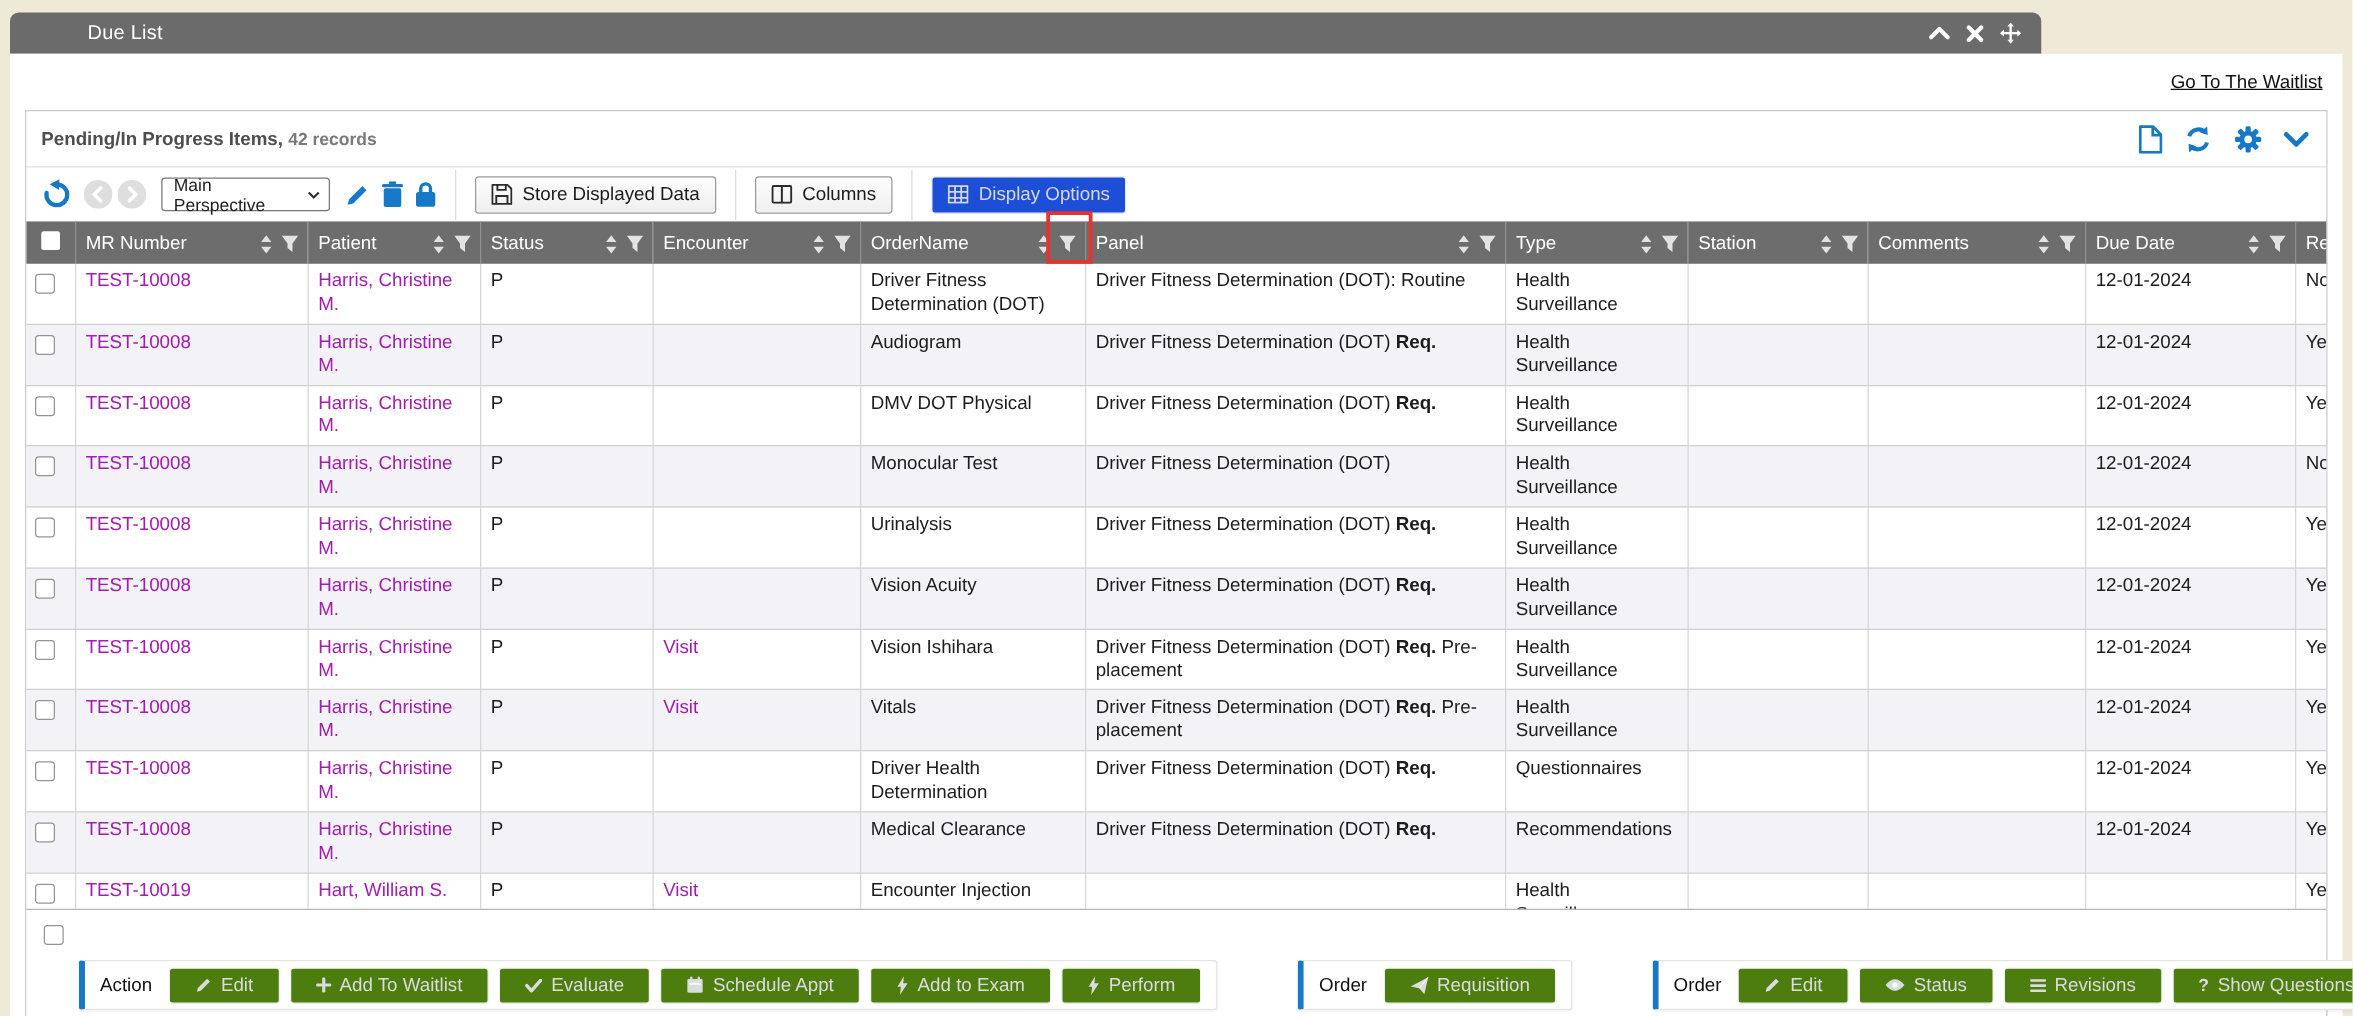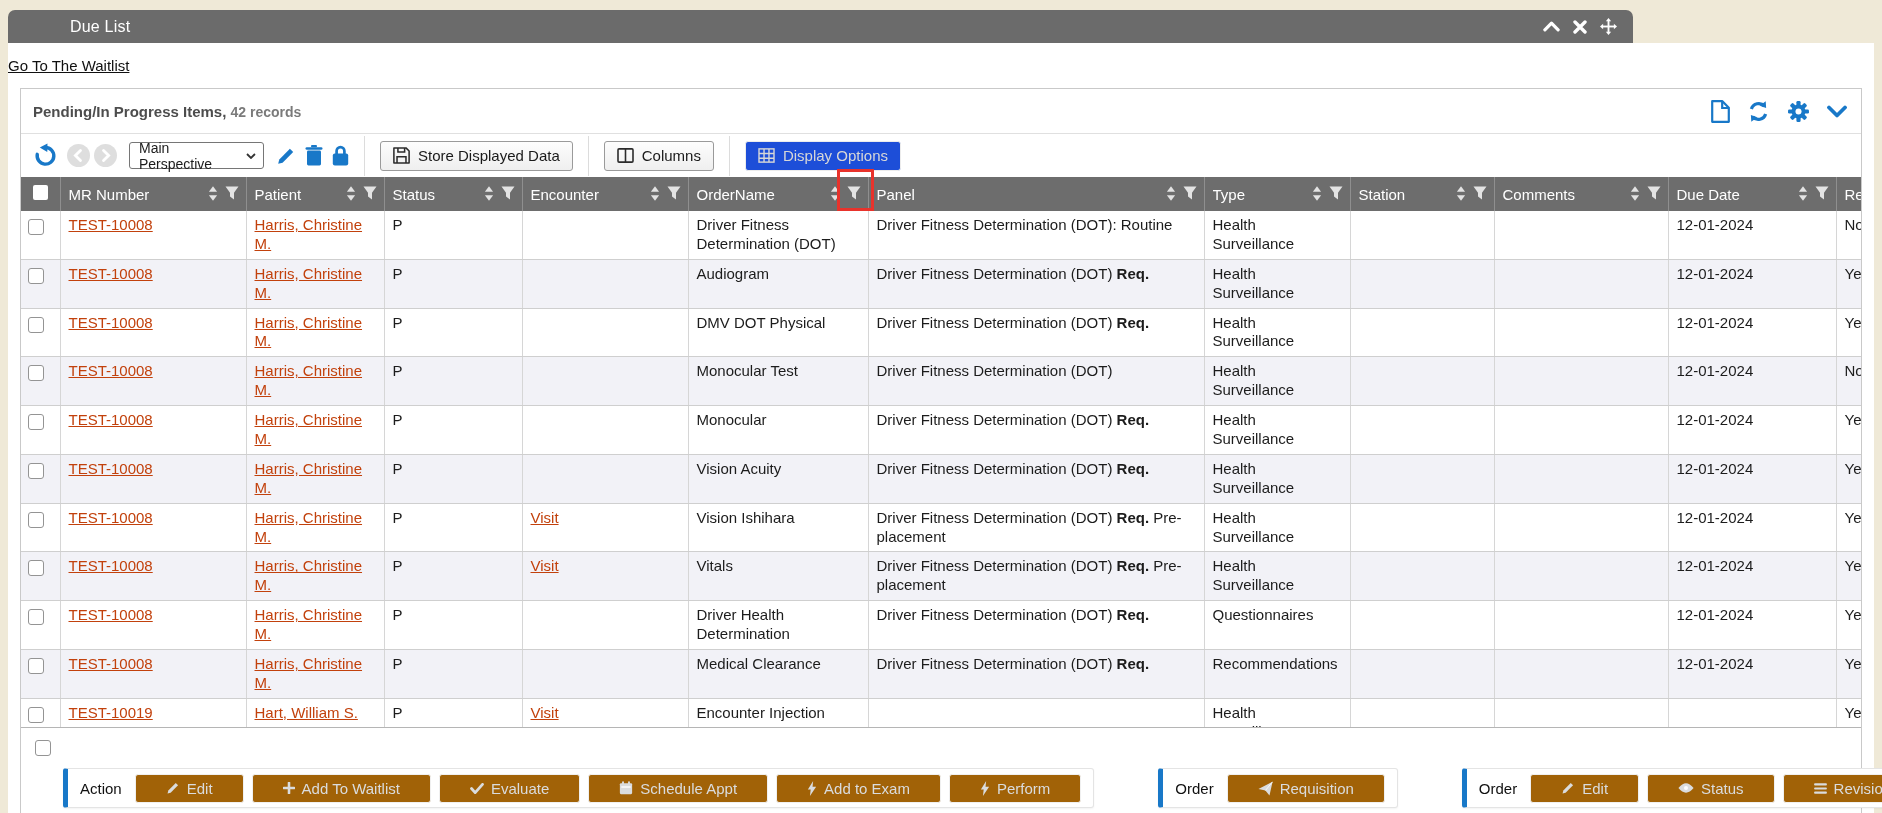--- a/index.html
+++ b/index.html
@@ -16,21 +16,21 @@
 
   
   .titlebar{position:absolute;left:8px;top:10px;width:1625px;height:33px;background:var(--titlebar);
     border-radius:7px 7px 0 0;display:flex;align-items:center;color:#fff}
   .tb-title{padding-left:62px;font-size:16px;letter-spacing:.2px}
   .tbc{margin-left:auto;display:flex;align-items:center;gap:13px;padding-right:16px}
   .tbc .icon{display:inline-flex;color:#fff;cursor:pointer}
 
   .sheet{position:absolute;left:8px;top:43px;width:1866px;height:770px;background:#fff}
 
-  .waitlist-row{height:45px;display:flex;justify-content:flex-start;align-items:center;padding-right:16px}
+  .waitlist-row{height:45px;display:flex;justify-content:flex-end;align-items:center;padding-right:16px}
   .waitlist-row a{color:#101010;text-decoration:underline;font-size:15px;cursor:pointer}
 
   
   .panel{margin:0 12px;height:727px;border:1px solid #c9c9c9;background:#fff;position:relative}
 
   .panel-head{height:45px;display:flex;align-items:center;padding:0 14px 0 12px;border-bottom:1px solid #e0e0e0}
   .panel-title{flex:1;font-size:15px;color:#4d4d4d}
   .panel-title b{font-weight:700}
   .panel-title .cnt{font-size:14px;color:#7a7a7a;font-weight:700}
   .panel-icons{display:flex;align-items:center;gap:17px;color:var(--accent)}
@@ -55,45 +55,45 @@
   .table-zone{position:relative}
   .table-wrap{width:1840px;height:551px;overflow:hidden;border-bottom:1px solid #b5b5b5}
   table{border-collapse:collapse;table-layout:fixed;width:1879px}
   col.c-select{width:39px} col.c-mr{width:186px} col.c-patient{width:138px} col.c-status{width:138px}
   col.c-encounter{width:166px} col.c-order{width:180px} col.c-panel{width:336px} col.c-type{width:146px}
   col.c-station{width:144px} col.c-comments{width:174px} col.c-due{width:168px} col.c-req{width:64px}
 
   thead th{background:var(--thead);color:#fff;height:34px;font-weight:400;font-size:15px;text-align:left;
     border-right:1px solid #8f8f8f;padding:0;cursor:pointer}
   thead th:last-child{border-right:none}
-  .th-inner{display:flex;align-items:flex-start;padding:0 7px 0 8px;gap:4px}
+  .th-inner{display:flex;align-items:flex-end;padding:0 7px 0 8px;gap:4px}
   .th-label{flex:1;white-space:nowrap;overflow:hidden}
   .th-icons{display:flex;align-items:center;gap:7px;color:#e3e3e3}
   .th-icons .icon{display:inline-flex;cursor:pointer}
   .hdr-cb{width:15px;height:15px;background:#fff;border-radius:2px;display:inline-block;margin-left:12px;cursor:pointer}
 
   tbody td{border-bottom:1px solid #cfcfcf;border-right:1px solid #d6d6d6;vertical-align:top;
     padding:5px 8px;height:48px;line-height:1.26;font-size:15px}
   tbody td:last-child{border-right:none}
   tbody tr.alt{background:var(--rowalt)}
   td.c-select{padding:8px 0 0 7px}
   .cb{width:16px;height:16px;border:1.5px solid #949494;border-radius:3px;background:#fff;display:inline-block;cursor:pointer}
-  .lnk{color:#c2410c;text-decoration:underline;cursor:pointer}
+  .lnk{color:#a21caf;cursor:pointer}
   td b{font-weight:700}
 
   .red-box{position:absolute;left:816px;top:-8px;width:37px;height:42px;border:3px solid var(--red);z-index:6;pointer-events:none}
 
   
   .below{position:relative;height:176px}
   .stray-cb{position:absolute;left:14px;top:12px}
   .action-bar{position:absolute;left:42px;top:40px;display:flex;gap:64px}
   .ag{display:flex;align-items:center;gap:8px;background:#fff;border:1px solid #e4e4e4;border-left:5px solid var(--accent);
     border-radius:3px;height:40px;padding:0 12px;box-shadow:0 1px 2px rgba(0,0,0,.05)}
   .ag-label{font-size:15px;color:#101010;margin-right:5px;white-space:nowrap}
-  .ag-btn{display:flex;align-items:center;gap:7px;height:29px;padding:0 30px;background:#a16207;
+  .ag-btn{display:flex;align-items:center;gap:7px;height:29px;padding:0 20px;background:#4d7c0f;
     border:1px solid #f0f0f0;border-radius:3px;color:#dadcde;font-size:15px;white-space:nowrap;cursor:default}
   .ag-btn .icon{display:inline-flex;color:#dadcde}
   .qmark{font-weight:700;font-size:14px}
 </style>
 </head>
 <body>
 
 <div class="titlebar">
   <span class="tb-title">Due List</span>
   <span class="tbc">
@@ -504,21 +504,21 @@
                 <td class="c-comments"></td>
                 <td class="c-due">12-01-2024</td>
                 <td class="c-req">No</td>
               </tr>
               <tr>
                 <td class="c-select"><span class="cb"></span></td>
                 <td class="c-mr"><a class="lnk">TEST-10008</a></td>
                 <td class="c-patient"><a class="lnk">Harris, Christine M.</a></td>
                 <td class="c-status">P</td>
                 <td class="c-encounter"></td>
-                <td class="c-order">Monocular</td>
+                <td class="c-order">Urinalysis</td>
                 <td class="c-panel">Driver Fitness Determination (DOT) <b>Req.</b></td>
                 <td class="c-type">Health Surveillance</td>
                 <td class="c-station"></td>
                 <td class="c-comments"></td>
                 <td class="c-due">12-01-2024</td>
                 <td class="c-req">Yes</td>
               </tr>
               <tr class="alt">
                 <td class="c-select"><span class="cb"></span></td>
                 <td class="c-mr"><a class="lnk">TEST-10008</a></td>

